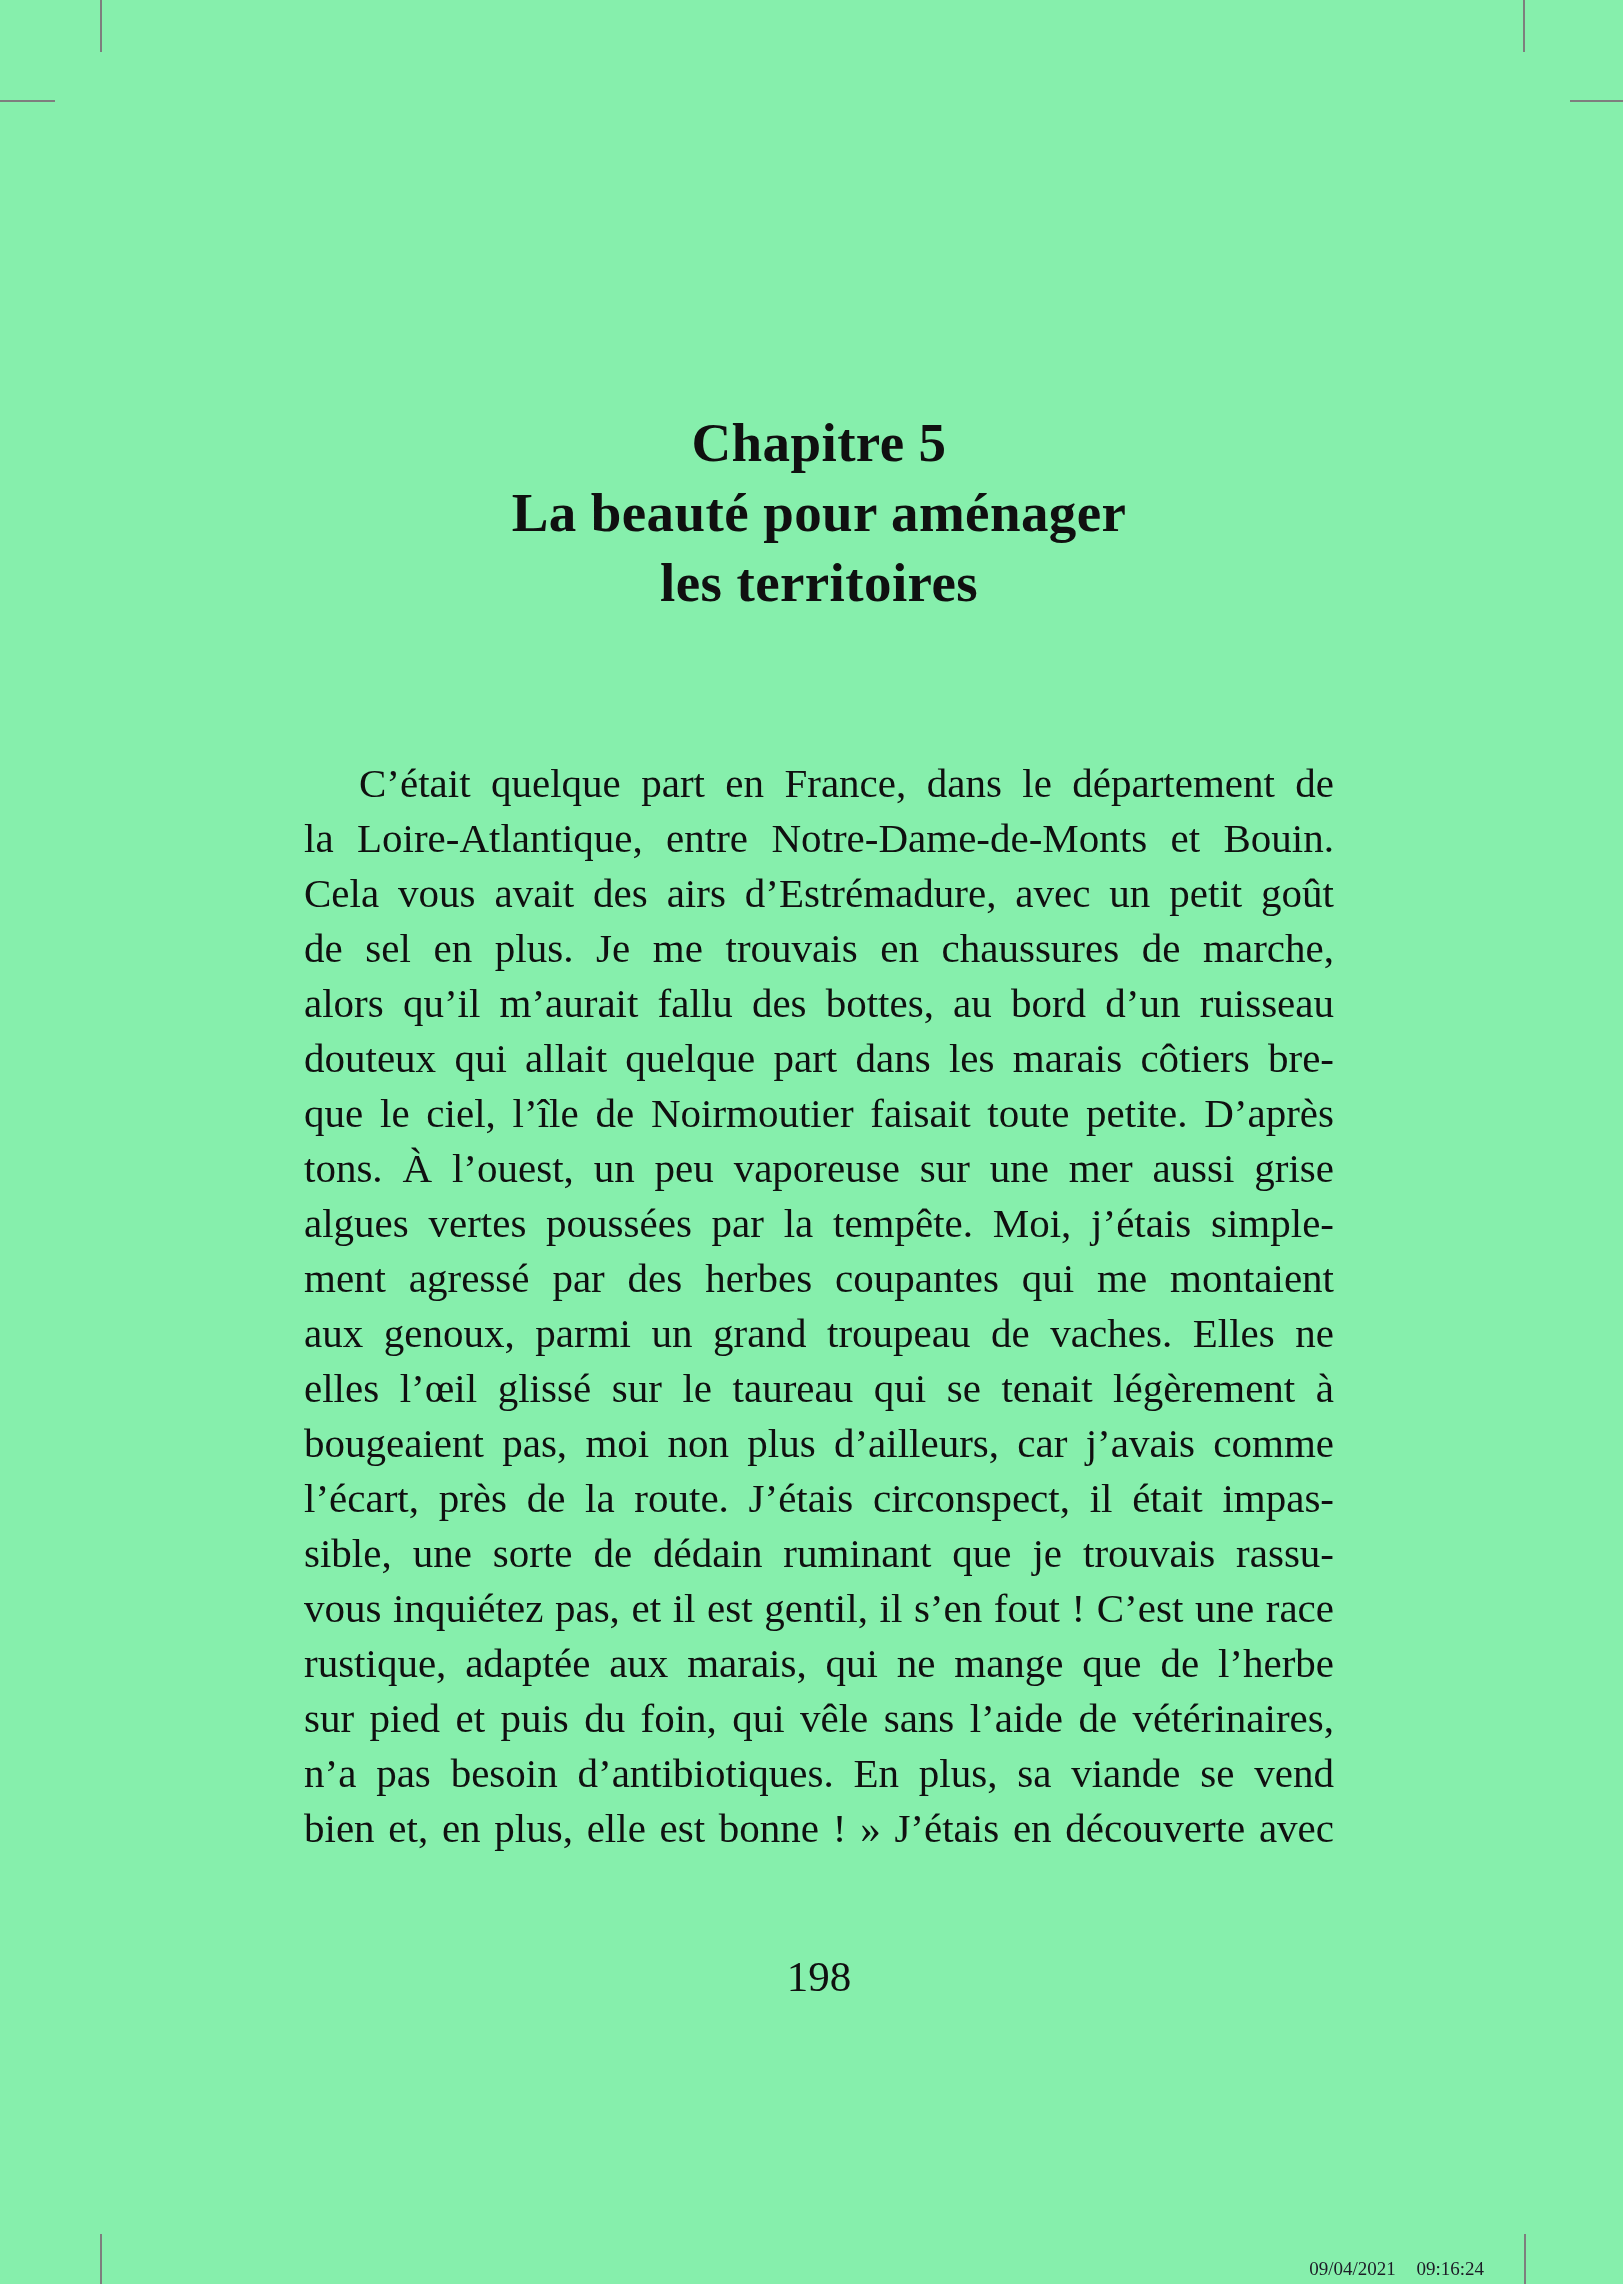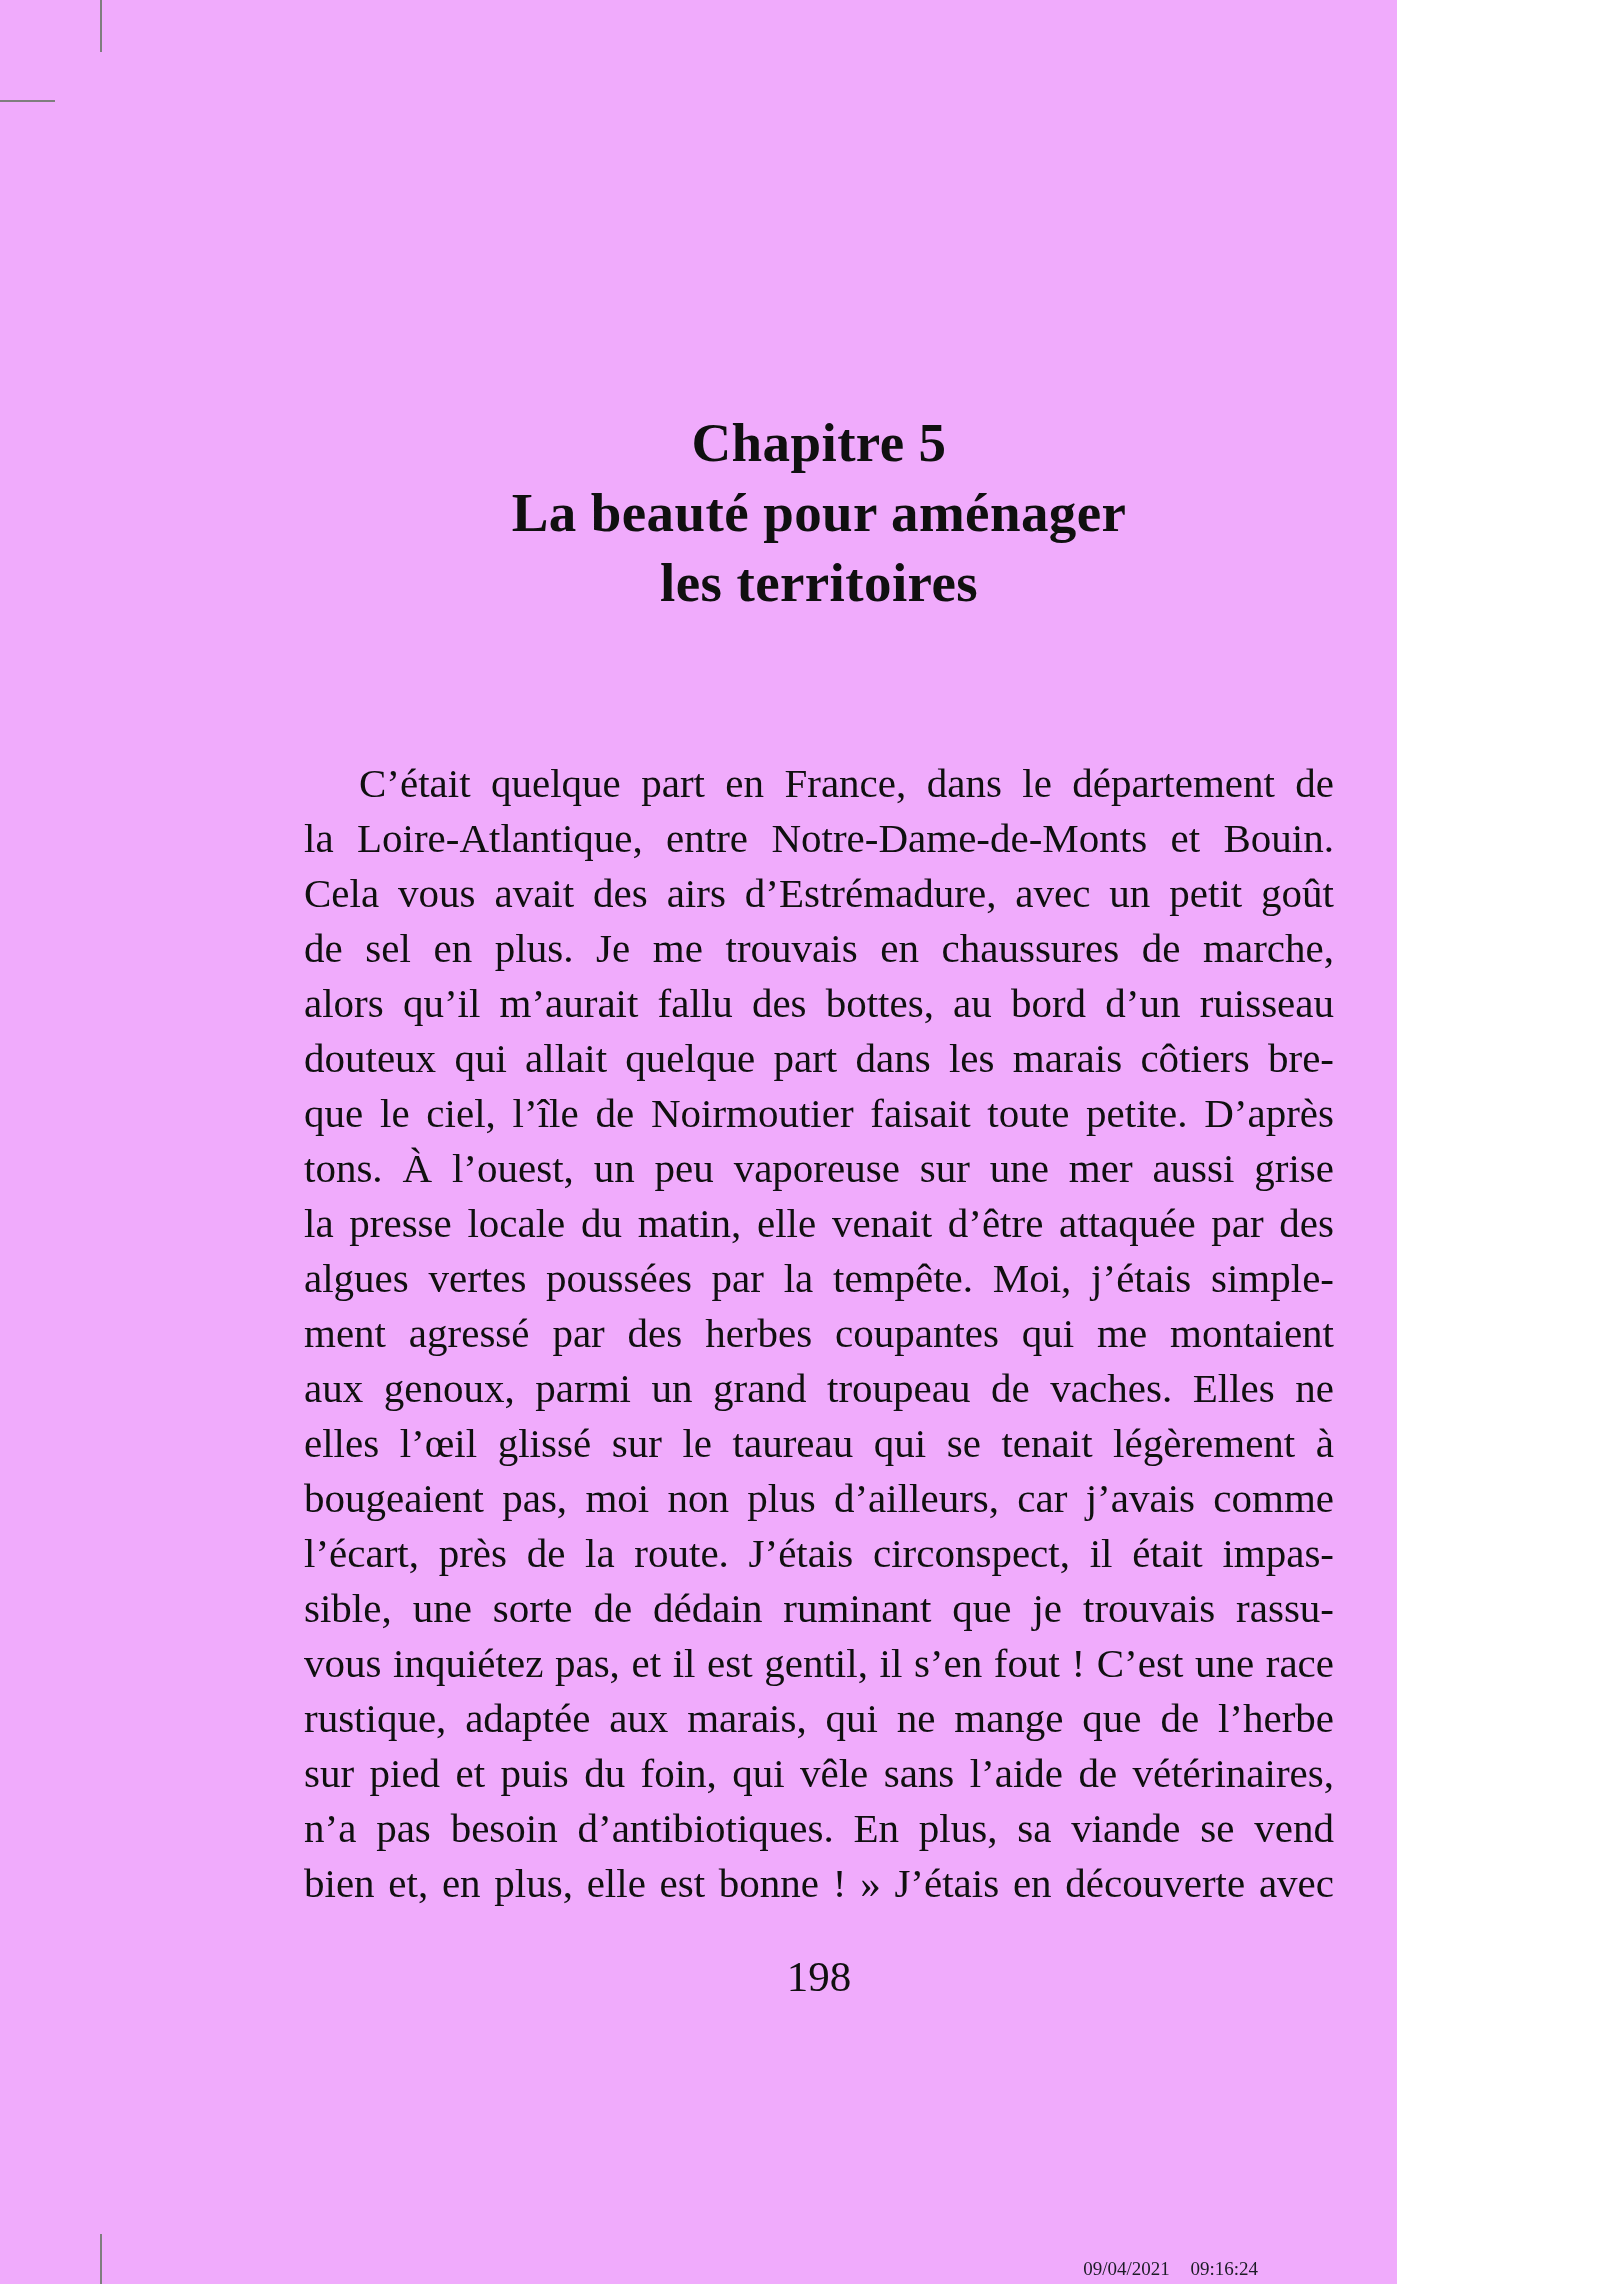--- a/index.html
+++ b/index.html
@@ -2,23 +2,23 @@
 <html style="font-size:11.8px"><head>
 <meta charset="utf-8">
 <style>
   html, body {
     margin: 0;
     padding: 0;
     background: #ffffff;
   }
   .sheet {
     position: relative;
-    width: 1397px;
+    width: 1623px;
     height: 2284px;
-    background: #f0abfc;
+    background: #86efac;
     font-family: "Liberation Serif", "DejaVu Serif", serif;
     color: #101010;
     overflow: hidden;
   }
   .crop {
     position: absolute;
     background: #7e7e7e;
   }
   .crop.v { width: 2.2px; }
   .crop.h { height: 2.2px; }
@@ -112,21 +112,20 @@
 
   <div class="body-text">
     <div class="body-line indent">C’était quelque part en France, dans le département de</div>
     <div class="body-line">la Loire-Atlantique, entre Notre-Dame-de-Monts et Bouin.</div>
     <div class="body-line">Cela vous avait des airs d’Estrémadure, avec un petit goût</div>
     <div class="body-line">de sel en plus. Je me trouvais en chaussures de marche,</div>
     <div class="body-line">alors qu’il m’aurait fallu des bottes, au bord d’un ruisseau</div>
     <div class="body-line">douteux qui allait quelque part dans les marais côtiers bre-</div>
     <div class="body-line">que le ciel, l’île de Noirmoutier faisait toute petite. D’après</div>
     <div class="body-line">tons. À l’ouest, un peu vaporeuse sur une mer aussi grise</div>
-    <div class="body-line">la presse locale du matin, elle venait d’être attaquée par des</div>
     <div class="body-line">algues vertes poussées par la tempête. Moi, j’étais simple-</div>
     <div class="body-line">ment agressé par des herbes coupantes qui me montaient</div>
     <div class="body-line">aux genoux, parmi un grand troupeau de vaches. Elles ne</div>
     <div class="body-line">elles l’œil glissé sur le taureau qui se tenait légèrement à</div>
     <div class="body-line">bougeaient pas, moi non plus d’ailleurs, car j’avais comme</div>
     <div class="body-line">l’écart, près de la route. J’étais circonspect, il était impas-</div>
     <div class="body-line">sible, une sorte de dédain ruminant que je trouvais rassu-</div>
     <div class="body-line">vous inquiétez pas, et il est gentil, il s’en fout ! C’est une race</div>
     <div class="body-line">rustique, adaptée aux marais, qui ne mange que de l’herbe</div>
     <div class="body-line">sur pied et puis du foin, qui vêle sans l’aide de vétérinaires,</div>

